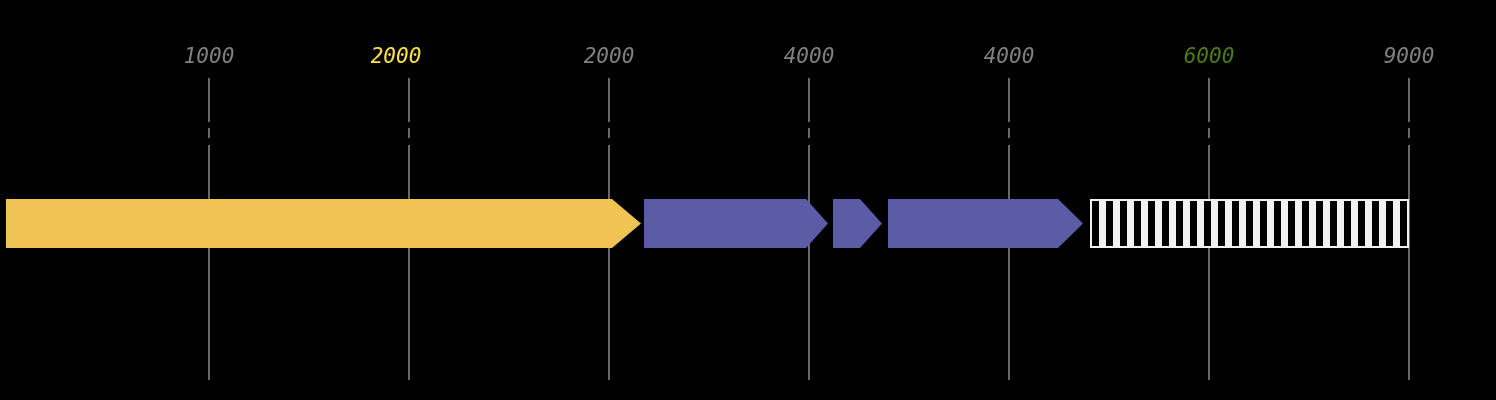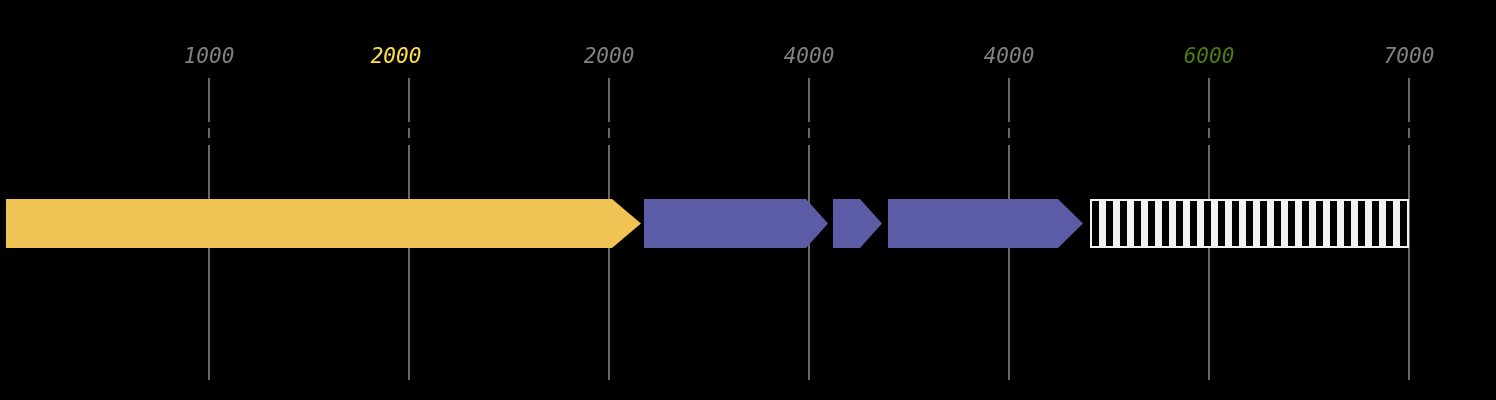--- a/index.html
+++ b/index.html
@@ -69,21 +69,21 @@
 <body>
 
 <div id="track">
   <div id="axis-labels">
       <div class="tick-label" style="left: 209px; color: rgb(128, 128, 128);">1000</div>
       <div class="tick-label" style="left: 396px; color: #fde047;">2000</div>
       <div class="tick-label" style="left: 609px; color: rgb(128, 128, 128);">2000</div>
       <div class="tick-label" style="left: 809px; color: rgb(128, 128, 128);">4000</div>
       <div class="tick-label" style="left: 1009px; color: rgb(128, 128, 128);">4000</div>
       <div class="tick-label" style="left: 1209px; color: #4d7c0f;">6000</div>
-      <div class="tick-label" style="left: 1409px; color: rgb(128, 128, 128);">7000</div>
+      <div class="tick-label" style="left: 1409px; color: rgb(128, 128, 128);">9000</div>
     </div>
   <div id="axis-grid">
       <div class="gridline" style="left: 208px; background: rgb(138, 138, 138);">
         <span class="gap1"></span>
         <span class="gap2"></span>
       </div>
       <div class="gridline" style="left: 408px; background: rgb(138, 138, 138);">
         <span class="gap1"></span>
         <span class="gap2"></span>
       </div>

